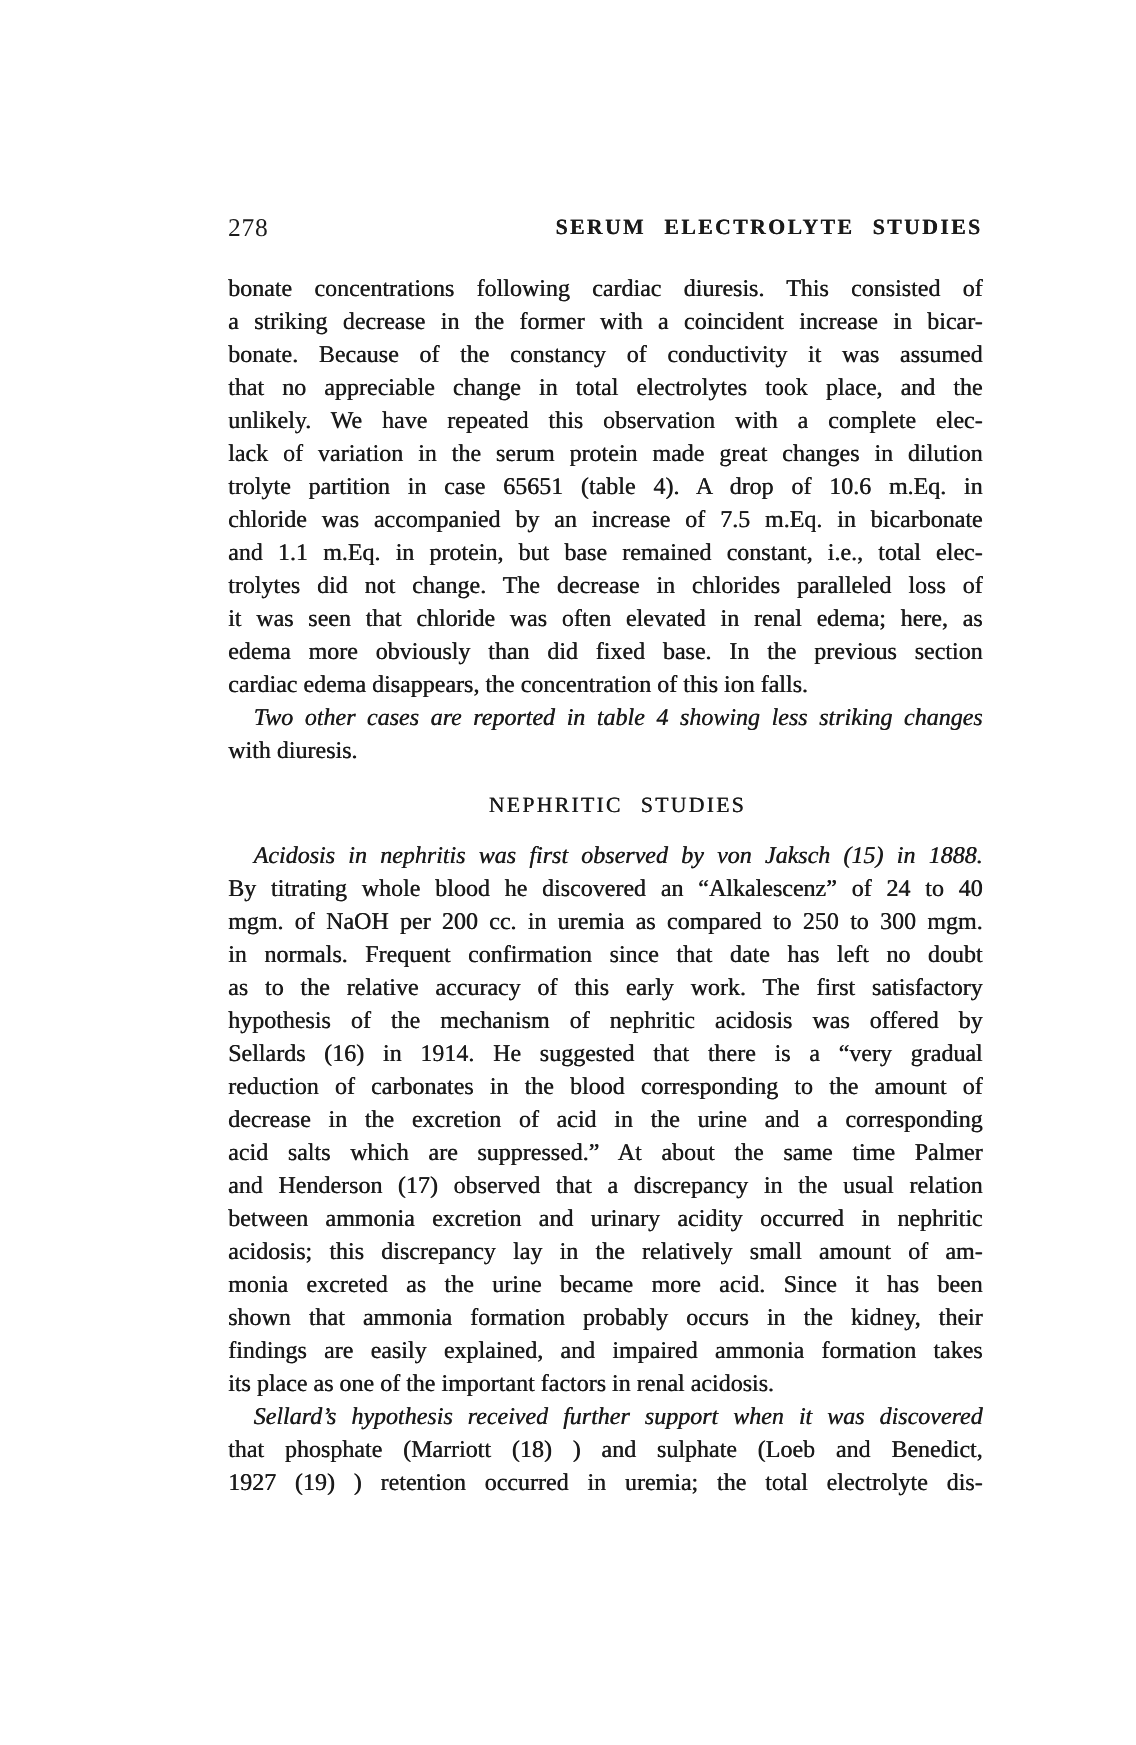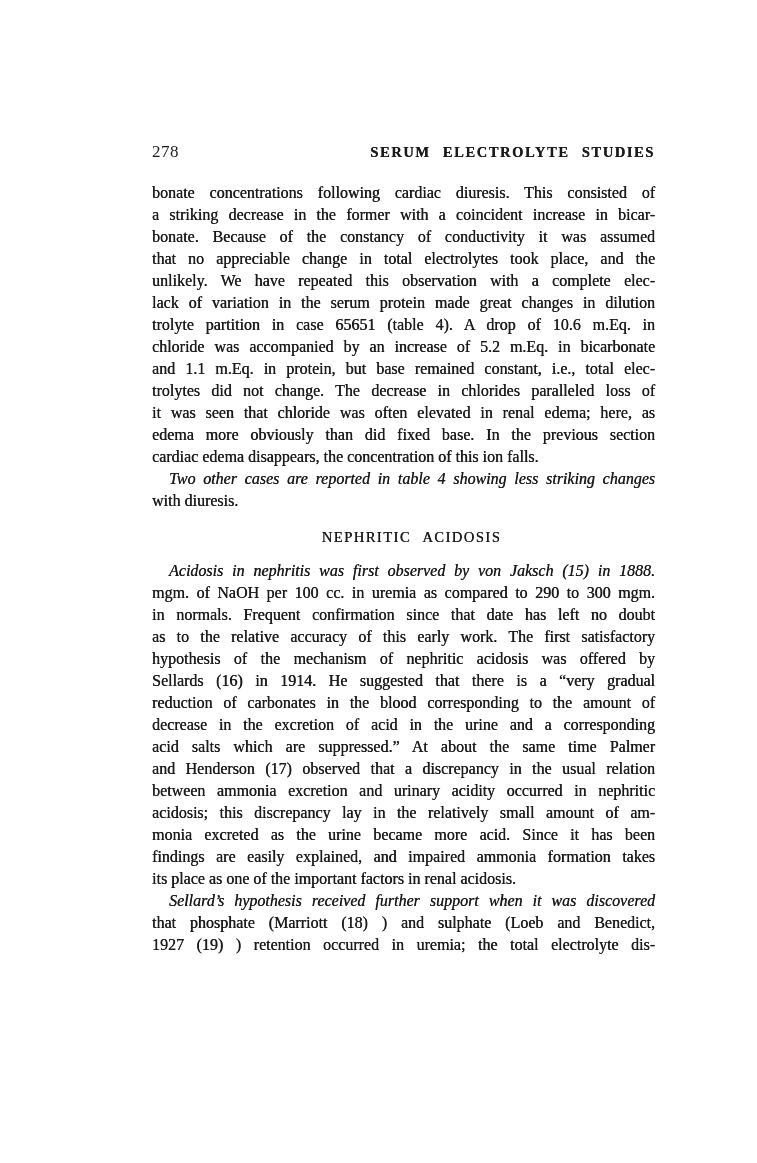--- a/index.html
+++ b/index.html
@@ -87,49 +87,51 @@
     <div class="body-text">
 
       <div class="paragraph">
         <div class="line">bonate concentrations following cardiac diuresis.  This consisted of</div>
         <div class="line">a striking decrease in the former with a coincident increase in bicar-</div>
         <div class="line">bonate.  Because of the constancy of conductivity it was assumed</div>
         <div class="line">that no appreciable change in total electrolytes took place, and the</div>
         <div class="line">unlikely.  We have repeated this observation with a complete elec-</div>
         <div class="line">lack of variation in the serum protein made great changes in dilution</div>
         <div class="line">trolyte partition in case 65651 (table 4).  A drop of 10.6 m.Eq. in</div>
-        <div class="line">chloride was accompanied by an increase of 5.2 m.Eq. in bicarbonate</div>
+        <div class="line">chloride was accompanied by an increase of 7.5 m.Eq. in bicarbonate</div>
         <div class="line">and 1.1 m.Eq. in protein, but base remained constant, i.e., total elec-</div>
         <div class="line">trolytes did not change.  The decrease in chlorides paralleled loss of</div>
         <div class="line">it was seen that chloride was often elevated in renal edema; here, as</div>
         <div class="line">edema more obviously than did fixed base.  In the previous section</div>
         <div class="line end">cardiac edema disappears, the concentration of this ion falls.</div>
       </div>
 
       <div class="paragraph">
         <div class="line indent">Two other cases are reported in table 4 showing less striking changes</div>
         <div class="line end">with diuresis.</div>
       </div>
 
-      <div class="section-heading">NEPHRITIC ACIDOSIS</div>
+      <div class="section-heading">NEPHRITIC STUDIES</div>
 
       <div class="paragraph">
         <div class="line indent">Acidosis in nephritis was first observed by von Jaksch (15) in 1888.</div>
-        <div class="line">mgm. of NaOH per 100 cc. in uremia as compared to 290 to 300 mgm.</div>
+        <div class="line">By titrating whole blood he discovered an “Alkalescenz” of 24 to 40</div>
+        <div class="line">mgm. of NaOH per 200 cc. in uremia as compared to 250 to 300 mgm.</div>
         <div class="line">in normals.  Frequent confirmation since that date has left no doubt</div>
         <div class="line">as to the relative accuracy of this early work.  The first satisfactory</div>
         <div class="line">hypothesis of the mechanism of nephritic acidosis was offered by</div>
         <div class="line">Sellards (16) in 1914.  He suggested that there is a “very gradual</div>
         <div class="line">reduction of carbonates in the blood corresponding to the amount of</div>
         <div class="line">decrease in the excretion of acid in the urine and a corresponding</div>
         <div class="line">acid salts which are suppressed.”  At about the same time Palmer</div>
         <div class="line">and Henderson (17) observed that a discrepancy in the usual relation</div>
         <div class="line">between ammonia excretion and urinary acidity occurred in nephritic</div>
         <div class="line">acidosis; this discrepancy lay in the relatively small amount of am-</div>
         <div class="line">monia excreted as the urine became more acid.  Since it has been</div>
+        <div class="line">shown that ammonia formation probably occurs in the kidney, their</div>
         <div class="line">findings are easily explained, and impaired ammonia formation takes</div>
         <div class="line end">its place as one of the important factors in renal acidosis.</div>
       </div>
 
       <div class="paragraph">
         <div class="line indent">Sellard’s hypothesis received further support when it was discovered</div>
         <div class="line">that phosphate (Marriott (18) ) and sulphate (Loeb and Benedict,</div>
         <div class="line">1927 (19) ) retention occurred in uremia; the total electrolyte dis-</div>
       </div>
 

